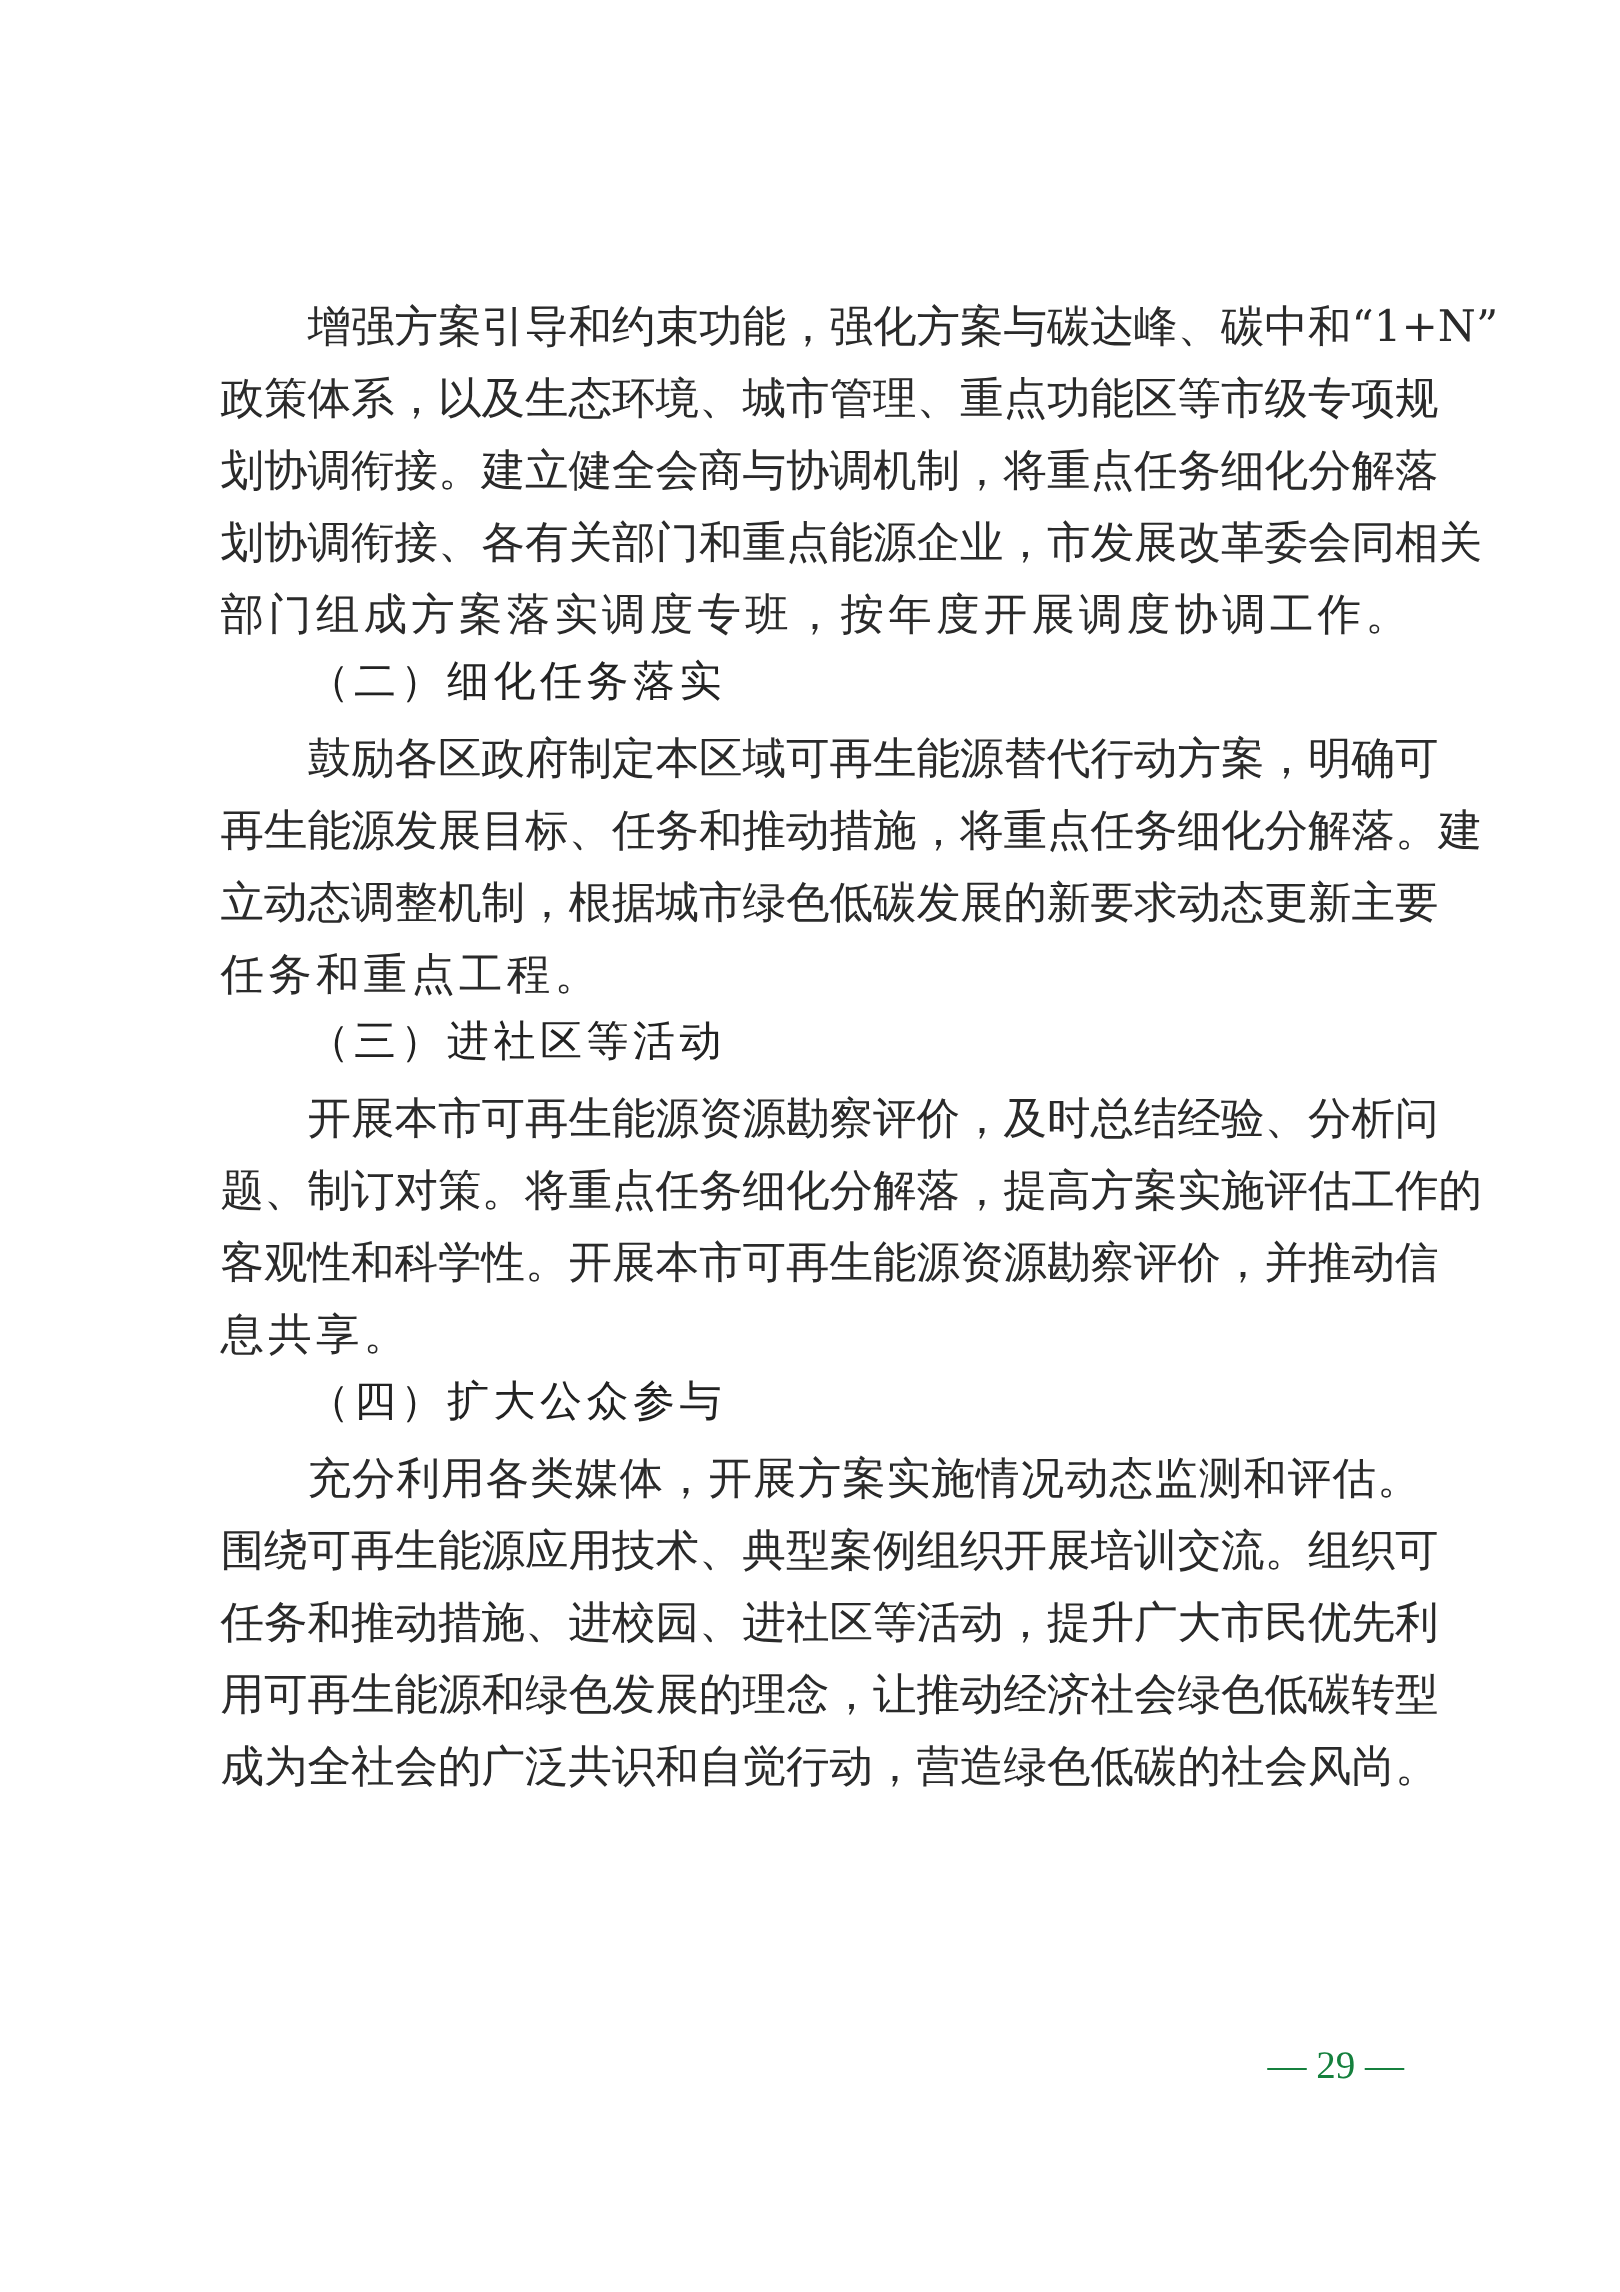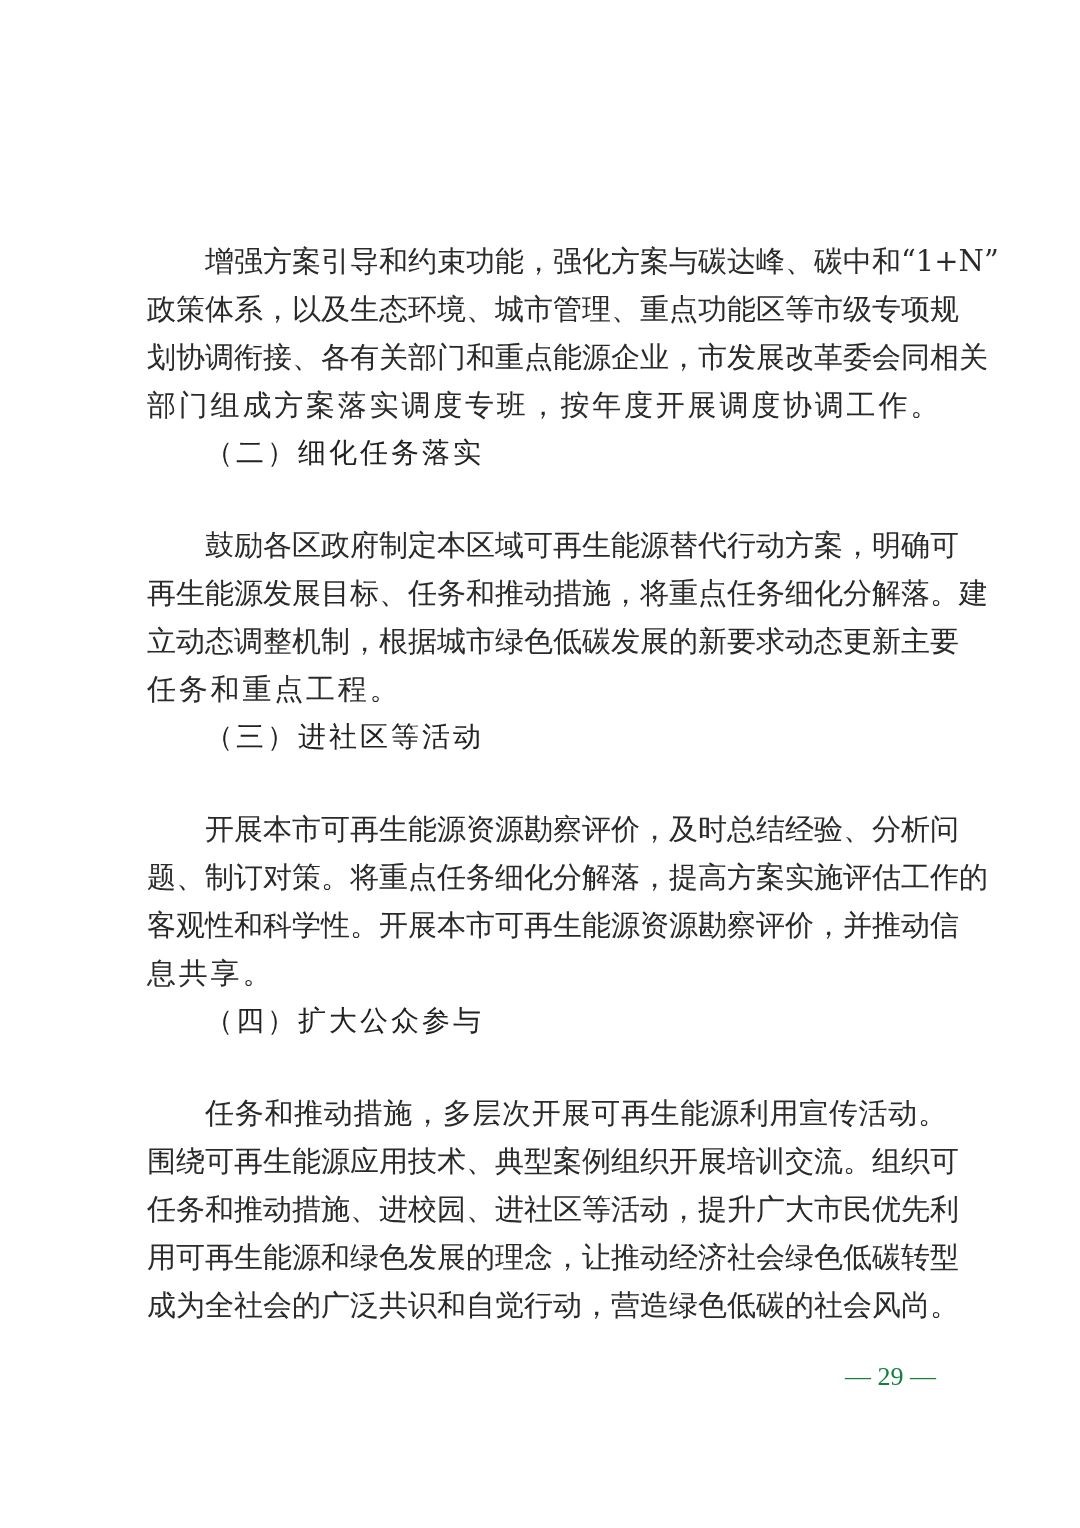--- a/index.html
+++ b/index.html
@@ -29,49 +29,49 @@
       letter-spacing: 0px;
       text-align: justify;
       text-align-last: justify;
     }
     .line.last {
       text-align-last: left;
       letter-spacing: 2.8px;
     }
     .line.indent {
       padding-left: 58px;
-      margin-top: 44px;
     }
     .heading {
       height: 48px;
       line-height: 48px;
       font-size: 28px;
       padding-left: 58px;
       letter-spacing: 3px;
-      font-family: Liberation Serif, serif;
+      font-family: Liberation Mono, monospace;
       color: #222;
     }
     .page-number {
       position: absolute;
       left: 845px;
       top: 1362px;
       font-size: 26px;
       font-family: "Liberation Serif", "DejaVu Serif", serif;
       color: #15803d;
       white-space: nowrap;
     }
   </style>
 </head>
 <body>
 
 <div class="page">
 
   <div class="paragraph">
     <div class="line indent">增强方案引导和约束功能，强化方案与碳达峰、碳中和“1+N”</div>
     <div class="line">政策体系，以及生态环境、城市管理、重点功能区等市级专项规</div>
+    <div class="line">划协调衔接。建立健全会商与协调机制，将重点任务细化分解落</div>
     <div class="line">划协调衔接、各有关部门和重点能源企业，市发展改革委会同相关</div>
     <div class="line last">部门组成方案落实调度专班，按年度开展调度协调工作。</div>
   </div>
 
   <div class="heading">（二）细化任务落实</div>
 
   <div class="paragraph">
     <div class="line indent">鼓励各区政府制定本区域可再生能源替代行动方案，明确可</div>
     <div class="line">再生能源发展目标、任务和推动措施，将重点任务细化分解落。建</div>
     <div class="line">立动态调整机制，根据城市绿色低碳发展的新要求动态更新主要</div>
@@ -83,21 +83,21 @@
   <div class="paragraph">
     <div class="line indent">开展本市可再生能源资源勘察评价，及时总结经验、分析问</div>
     <div class="line">题、制订对策。将重点任务细化分解落，提高方案实施评估工作的</div>
     <div class="line">客观性和科学性。开展本市可再生能源资源勘察评价，并推动信</div>
     <div class="line last">息共享。</div>
   </div>
 
   <div class="heading">（四）扩大公众参与</div>
 
   <div class="paragraph">
-    <div class="line indent">任务和推动措施，多层次开展可再生能源利用宣传活动。</div>
+    <div class="line indent">充分利用各类媒体，开展方案实施情况动态监测和评估。</div>
     <div class="line">围绕可再生能源应用技术、典型案例组织开展培训交流。组织可</div>
     <div class="line">任务和推动措施、进校园、进社区等活动，提升广大市民优先利</div>
     <div class="line">用可再生能源和绿色发展的理念，让推动经济社会绿色低碳转型</div>
     <div class="line">成为全社会的广泛共识和自觉行动，营造绿色低碳的社会风尚。</div>
   </div>
 </div>
 
 <div class="page-number">— 29 —</div>
 
 </body></html>

